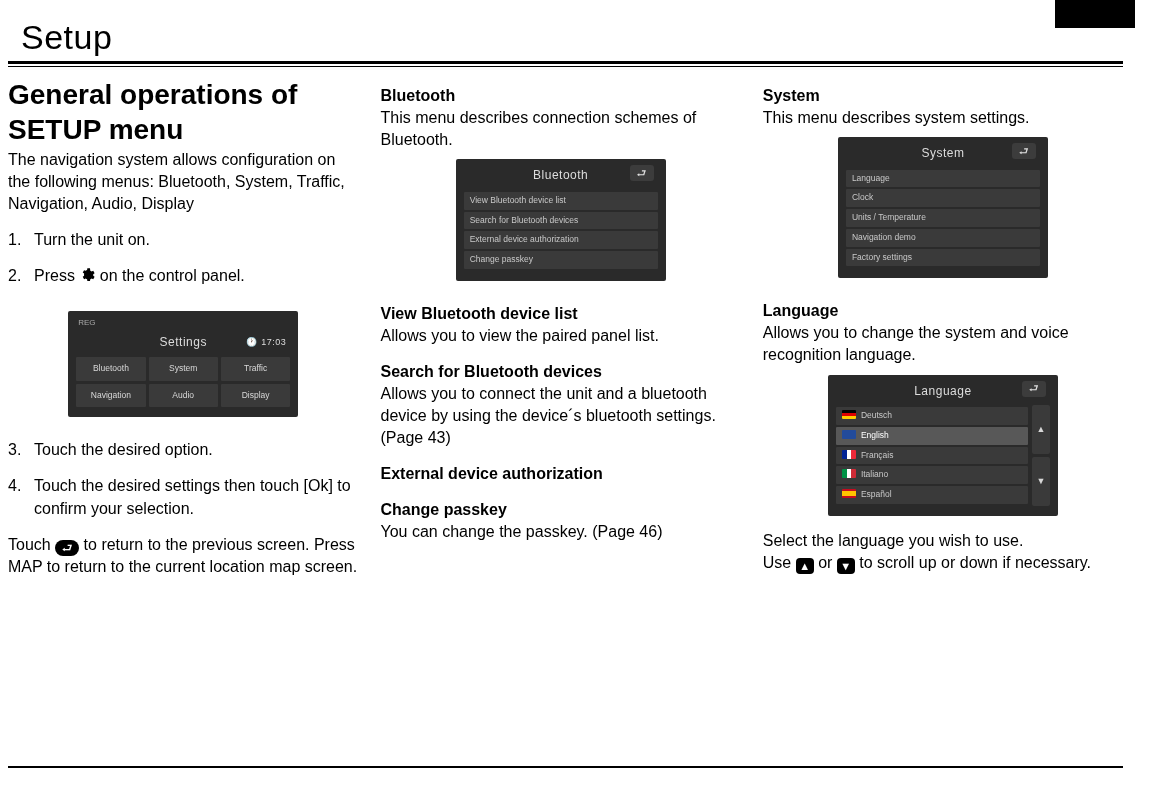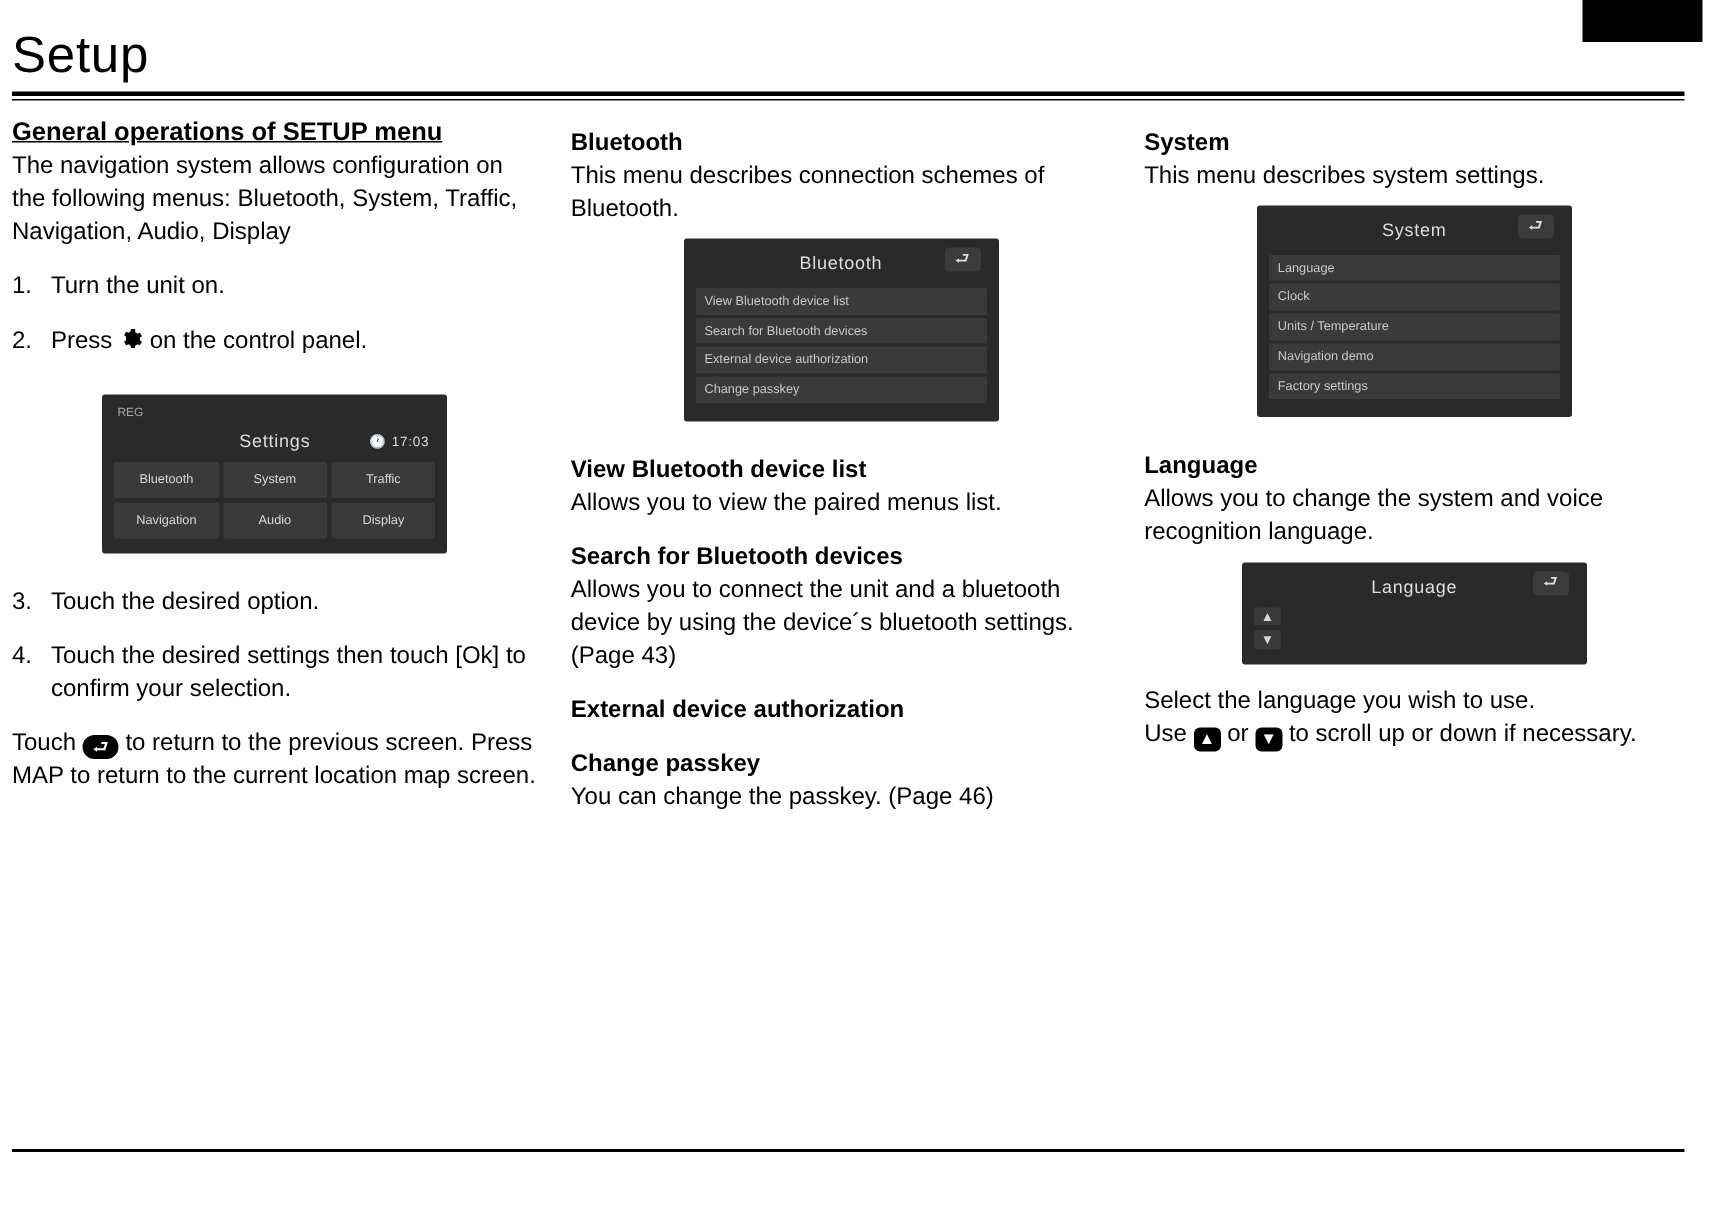--- a/index.html
+++ b/index.html
@@ -1,28 +1,28 @@
 <!DOCTYPE html>
 <html><head>
 <meta charset="utf-8">
 <style>
   * { box-sizing: border-box; margin: 0; padding: 0; }
   html, body { width: 1157px; height: 812px; background: #fff; font-family: Arial, Helvetica, sans-serif; color: #000; }
   .page { width: 1157px; height: 812px; position: relative; padding: 18px 34px 24px 8px; }
   .corner-tab { position: absolute; top: 0; right: 22px; width: 80px; height: 28px; background: #000; }
   .title-row { display: flex; align-items: flex-end; }
-  .title { font-size: 34px; font-weight: 400; letter-spacing: 0.5px; margin-left: 0; }
+  .title { font-size: 34px; font-weight: 400; letter-spacing: 0.5px; margin-left: 13px; }
   .rule-thick { border: none; border-top: 3px solid #000; margin-top: 4px; }
   .rule-thin { border: none; border-top: 1px solid #000; margin-top: 2px; margin-bottom: 10px; }
   .columns { display: flex; gap: 22px; margin-top: 8px; }
   .col { flex: 1 1 0; font-size: 16px; line-height: 1.38; }
   .col1 { flex-basis: 360px; }
   .col2 { flex-basis: 370px; }
   .col3 { flex-basis: 370px; }
-  h2.section { font-size: 17px; font-weight: 700; margin-bottom: 2px; line-height: 1.25; text-decoration: underline; }
+  h2.section { font-size: 28px; font-weight: 700; margin-bottom: 2px; line-height: 1.25; }
   h3.sub { font-size: 16px; font-weight: 700; margin-top: 14px; }
   h3.subfirst { font-size: 16px; font-weight: 700; margin-top: 8px; }
   .body { font-size: 16px; }
   ol.steps { list-style: none; margin-top: 14px; }
   ol.steps li { display: flex; margin-bottom: 14px; }
   ol.steps li .num { width: 26px; flex: 0 0 26px; }
   ol.steps li .txt { flex: 1; }
   .note-label { font-weight: 700; margin-top: 4px; }
   .star { font-weight: 400; }
   .icon { display: inline-block; vertical-align: -2px; }
@@ -149,21 +149,21 @@
             <span class="tb-back">⮐</span>
           </div>
           <div class="row">View Bluetooth device list</div>
           <div class="row">Search for Bluetooth devices</div>
           <div class="row">External device authorization</div>
           <div class="row">Change passkey</div>
         </div>
       </div>
 
       <h3 class="sub">View Bluetooth device list</h3>
-      <p class="body">Allows you to view the paired menus list.</p>
+      <p class="body">Allows you to view the paired panel list.</p>
 
       <h3 class="sub">Search for Bluetooth devices</h3>
       <p class="body">Allows you to connect the unit and a bluetooth device by using the device´s bluetooth settings. (Page 43)</p>
 
       <h3 class="sub">External device authorization</h3>
 
       <h3 class="sub">Change passkey</h3>
       <p class="body">You can change the passkey. (Page 46)</p>
     </div>
 
@@ -188,20 +188,27 @@
       <h3 class="sub">Language</h3>
       <p class="body">Allows you to change the system and voice recognition language.</p>
 
       <div class="shot-center">
         <div class="shot language">
           <div class="titlebar">
             <span>Language</span>
             <span class="tb-back">⮐</span>
           </div>
           <div class="list-area">
+            <div class="list">
+              <div class="row"><span class="flag de"></span><span>Deutsch</span></div>
+              <div class="row sel"><span class="flag en"></span><span>English</span></div>
+              <div class="row"><span class="flag fr"></span><span>Français</span></div>
+              <div class="row"><span class="flag it"></span><span>Italiano</span></div>
+              <div class="row"><span class="flag es"></span><span>Español</span></div>
+            </div>
             <div class="scroll">
               <div class="btn">▲</div>
               <div class="btn">▼</div>
             </div>
           </div>
         </div>
       </div>
 
       <p class="body mt6">Select the language you wish to use.</p>
       <p class="body">

